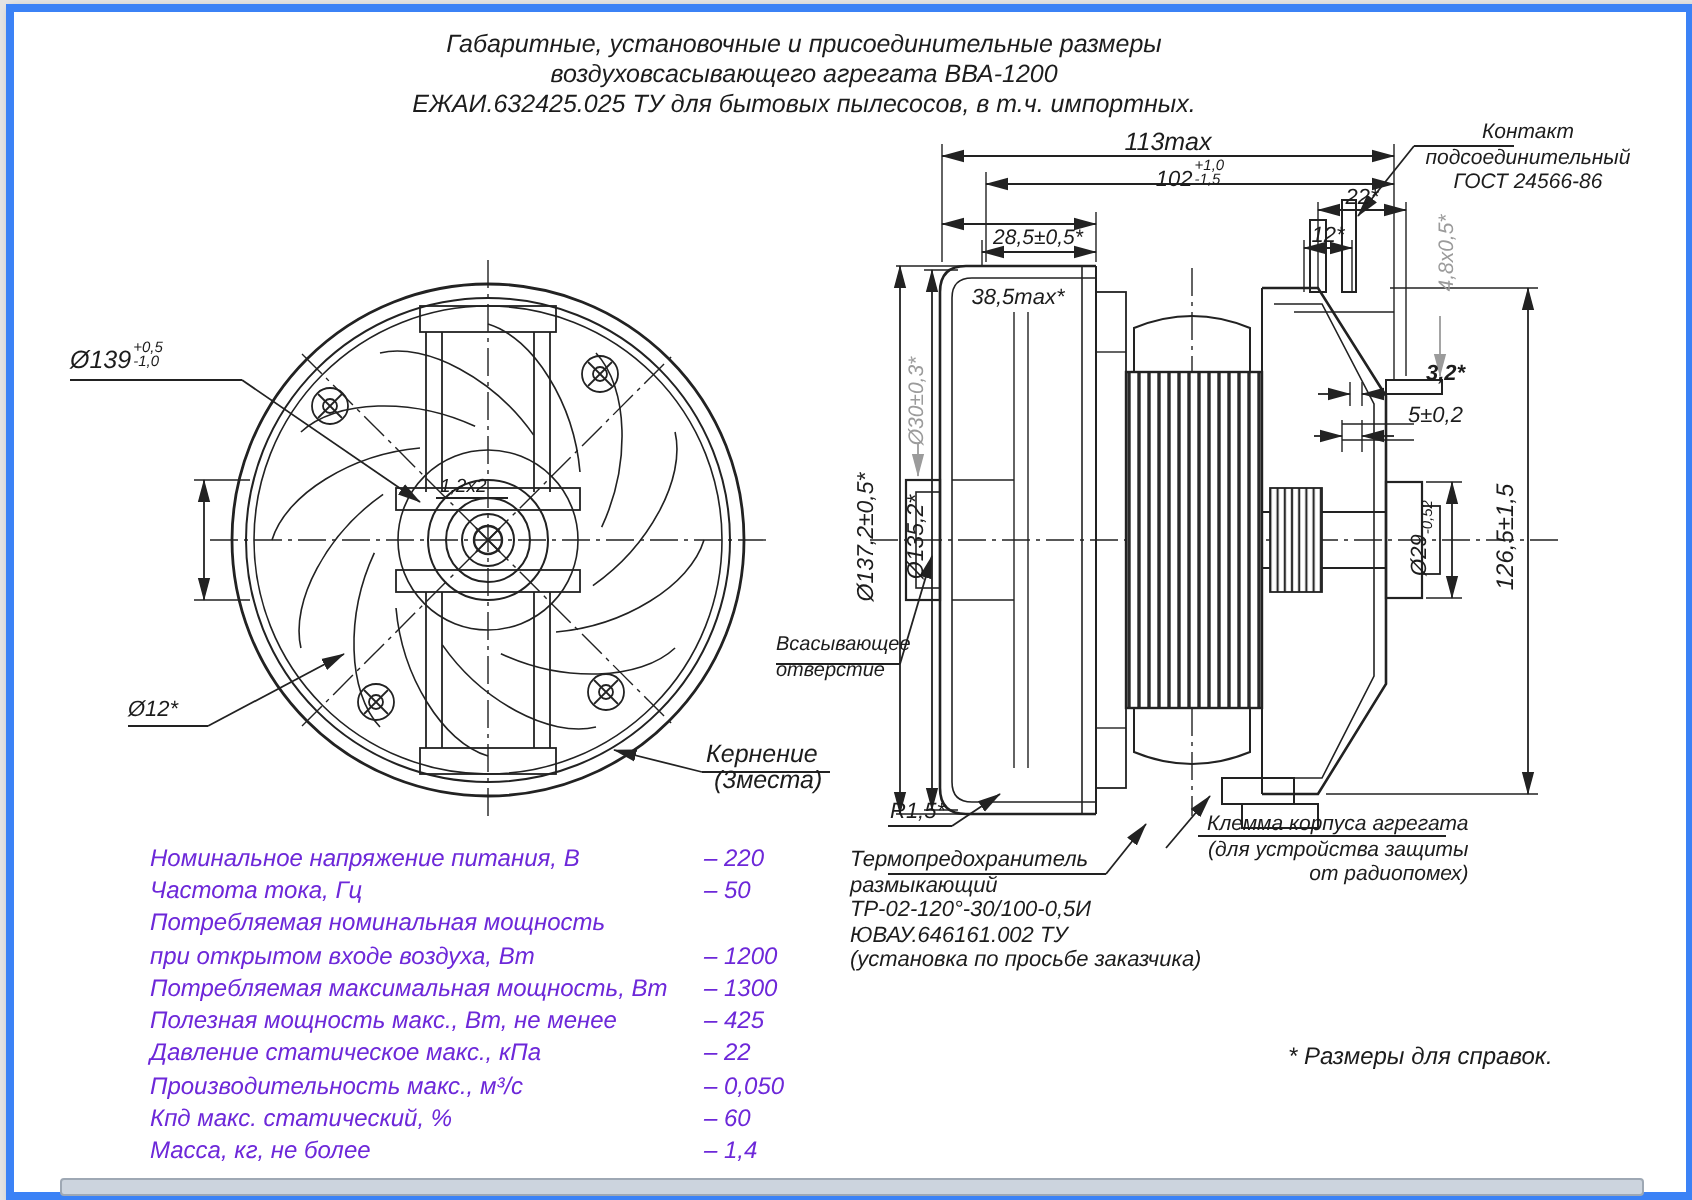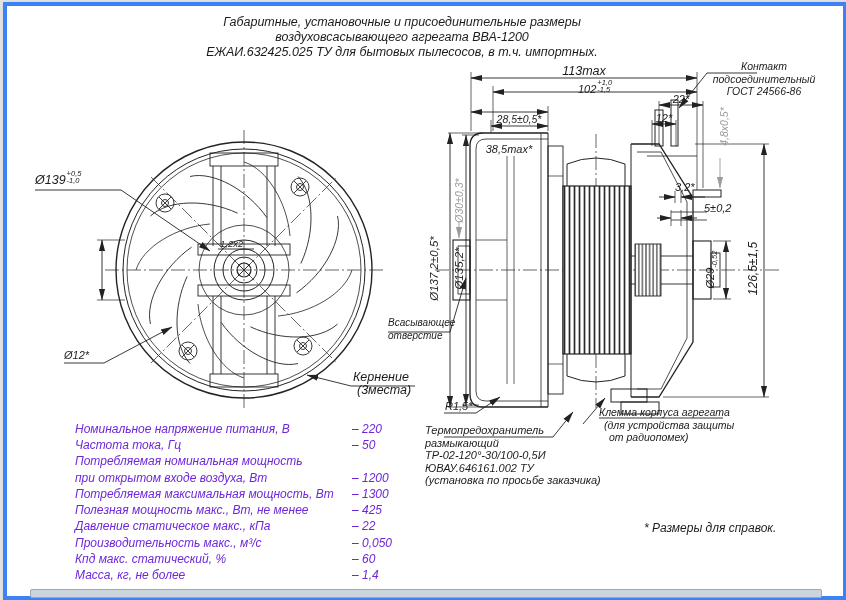--- a/index.html
+++ b/index.html
@@ -259,21 +259,21 @@
   <div class="lbl c" style="left:466px;top:93px;width:72px;margin-top:44px;">38,5max*</div>
   <div class="lbl c" style="left:476px;top:107px;width:72px;font-size:10.5px;text-align:center;">28,5±0,5*</div>
   <div class="lbl c" style="left:656px;top:87px;width:36px;">22*</div>
   <div class="lbl c" style="left:641px;top:106px;width:32px;">12*</div>
 
   <div class="lbl vert" style="left:367px;top:256px;width:120px;font-size:11.5px;">Ø137,2±0,5*</div>
   <div class="lbl vert" style="left:397px;top:256px;width:110px;font-size:11.5px;">Ø135,2*</div>
   <div class="lbl vert faint" style="left:412px;top:188px;width:80px;font-size:10.5px;">Ø30±0,3*</div>
 
   <div class="lbl vert faint" style="left:677px;top:114px;width:80px;font-size:10.5px;">4,8х0,5*</div>
-  <div class="lbl" style="left:668px;top:175px;">3,2*</div>
+  <div class="lbl" style="left:706px;top:175px;font-weight:bold;">3,2*</div>
   <div class="lbl" style="left:697px;top:196px;">5±0,2</div>
   <div class="lbl vert" style="left:660px;top:255px;width:90px;">
     <span>Ø29</span><span class="sub">-0,52</span>
   </div>
   <div class="lbl vert" style="left:691px;top:256px;width:110px;font-size:12px;">126,5±1,5</div>
 
   <div class="lbl" style="left:28px;top:165px;font-size:12.5px;">
     <span>Ø139</span><span class="tol"><span>+0,5</span><span>-1,0</span></span>
   </div>
   <div class="lbl" style="left:57px;top:343px;">Ø12*</div>
@@ -293,21 +293,21 @@
     <div>отверстие</div>
   </div>
   <div class="lbl" style="left:438px;top:394px;">R1,5*</div>
   <div class="lbl blk" style="left:418px;top:418px;font-size:11px;">
     <div>Термопредохранитель</div>
     <div>размыкающий</div>
     <div>ТР-02-120°-30/100-0,5И</div>
     <div>ЮВАУ.646161.002 ТУ</div>
     <div>(установка по просьбе заказчика)</div>
   </div>
-  <div class="lbl blk" style="left:592px;top:400px;font-size:10.5px;">
+  <div class="lbl blk" style="left:592px;top:400px;font-size:10.5px;text-align:right;">
     <div>Клемма корпуса агрегата</div>
     <div style="padding-left:5px;">(для устройства защиты</div>
     <div style="padding-left:10px;">от радиопомех)</div>
   </div>
 
   <div class="spec-row" style="top:416px;"><span>Номинальное напряжение питания, В</span><span class="spec-val">–  220</span></div>
   <div class="spec-row" style="top:432px;"><span>Частота тока, Гц</span><span class="spec-val">–  50</span></div>
   <div class="spec-row" style="top:448px;"><span>Потребляемая номинальная мощность</span><span class="spec-val"></span></div>
   <div class="spec-row" style="top:465px;"><span>при открытом входе воздуха, Вт</span><span class="spec-val">–  1200</span></div>
   <div class="spec-row" style="top:481px;"><span>Потребляемая максимальная мощность, Вт</span><span class="spec-val">–  1300</span></div>

